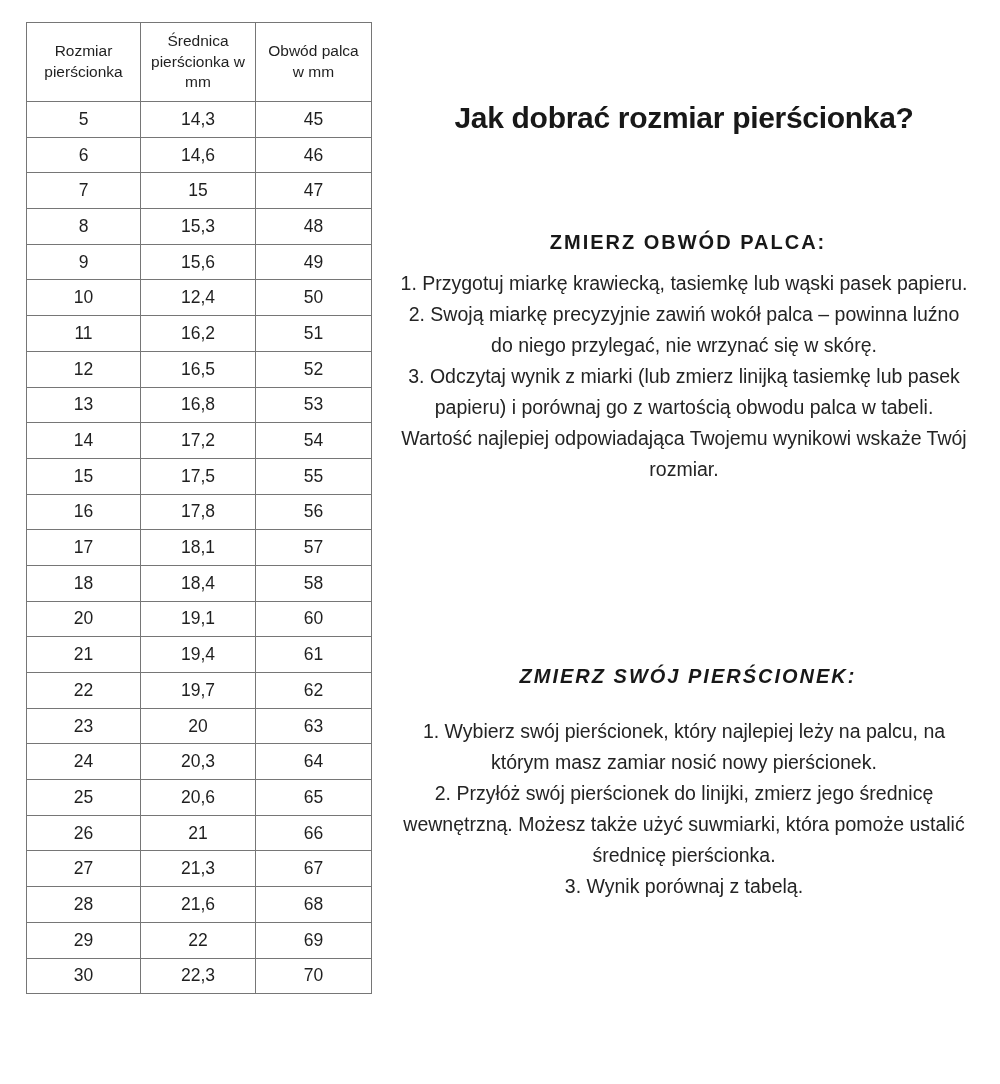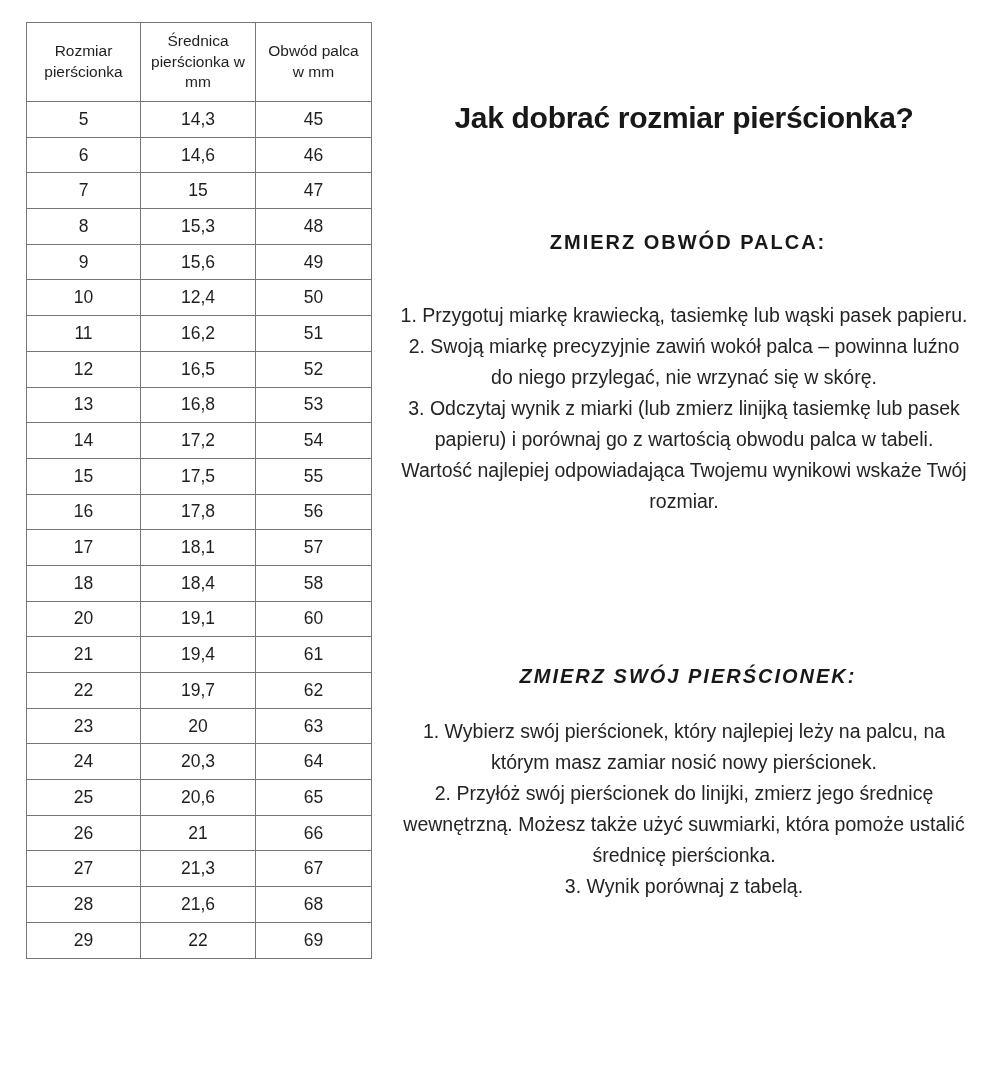--- a/index.html
+++ b/index.html
@@ -75,21 +75,21 @@
     color: #181818;
     line-height: 24px;
   }
   .section-heading.first  { top: 230px; }
   .section-heading.second { top: 664px; font-style: italic; }
   .item-list {
     position: absolute;
     left: 0;
     width: 100%;
   }
-  .item-list.first  { top: 300px; }
+  .item-list.first  { top: 268px; }
   .item-list.second { top: 716px; }
   .item {
     margin: 0;
     font-size: 19.5px;
     line-height: 31px;
     color: #242424;
   }
 </style>
 </head>
 <body>
@@ -221,20 +221,25 @@
       <tr>
         <td>28</td>
         <td>21,6</td>
         <td>68</td>
       </tr>
       <tr>
         <td>29</td>
         <td>22</td>
         <td>69</td>
       </tr>
+      <tr>
+        <td>30</td>
+        <td>22,3</td>
+        <td>70</td>
+      </tr>
     </tbody>
 </table>
 
 <div class="right-col">
   <h1 class="page-title">Jak dobrać rozmiar pierścionka?</h1>
 
   <h2 class="section-heading first">ZMIERZ OBWÓD PALCA:</h2>
   <div class="item-list first">
       <p class="item">1. Przygotuj miarkę krawiecką, tasiemkę lub wąski pasek papieru.</p>
       <p class="item">2. Swoją miarkę precyzyjnie zawiń wokół palca – powinna luźno do niego przylegać, nie wrzynać się w skórę.</p>

